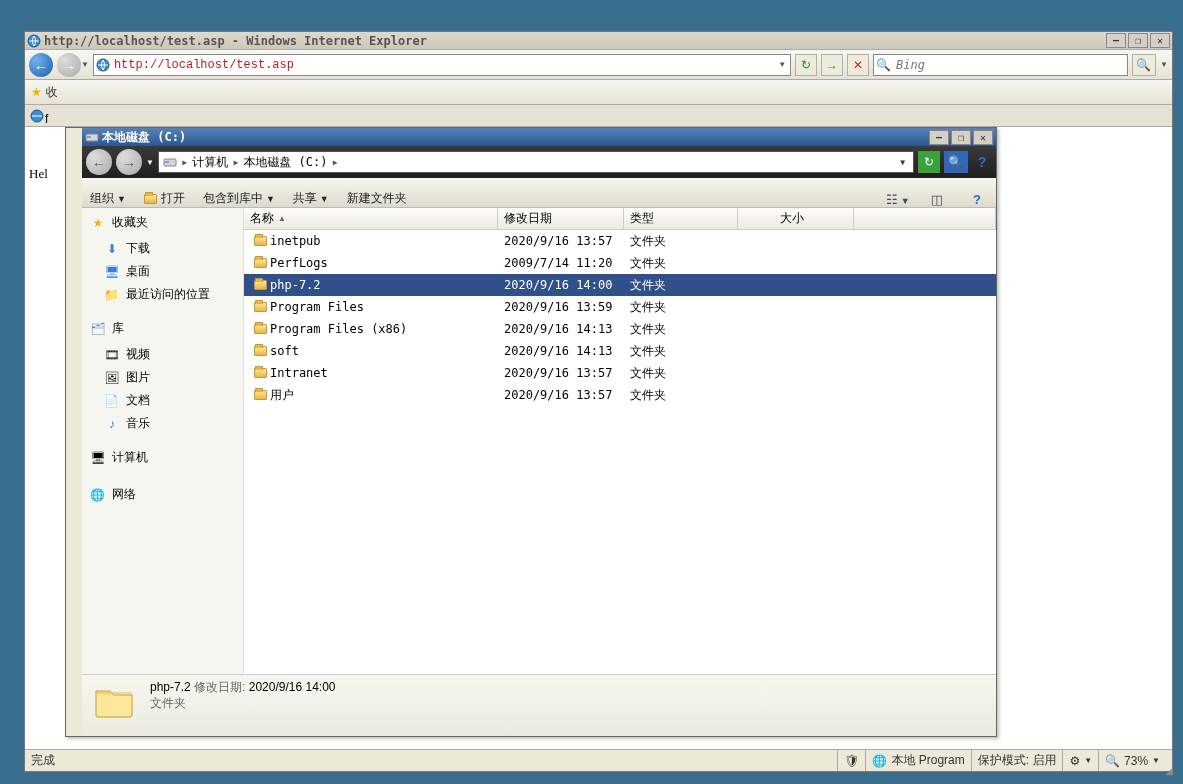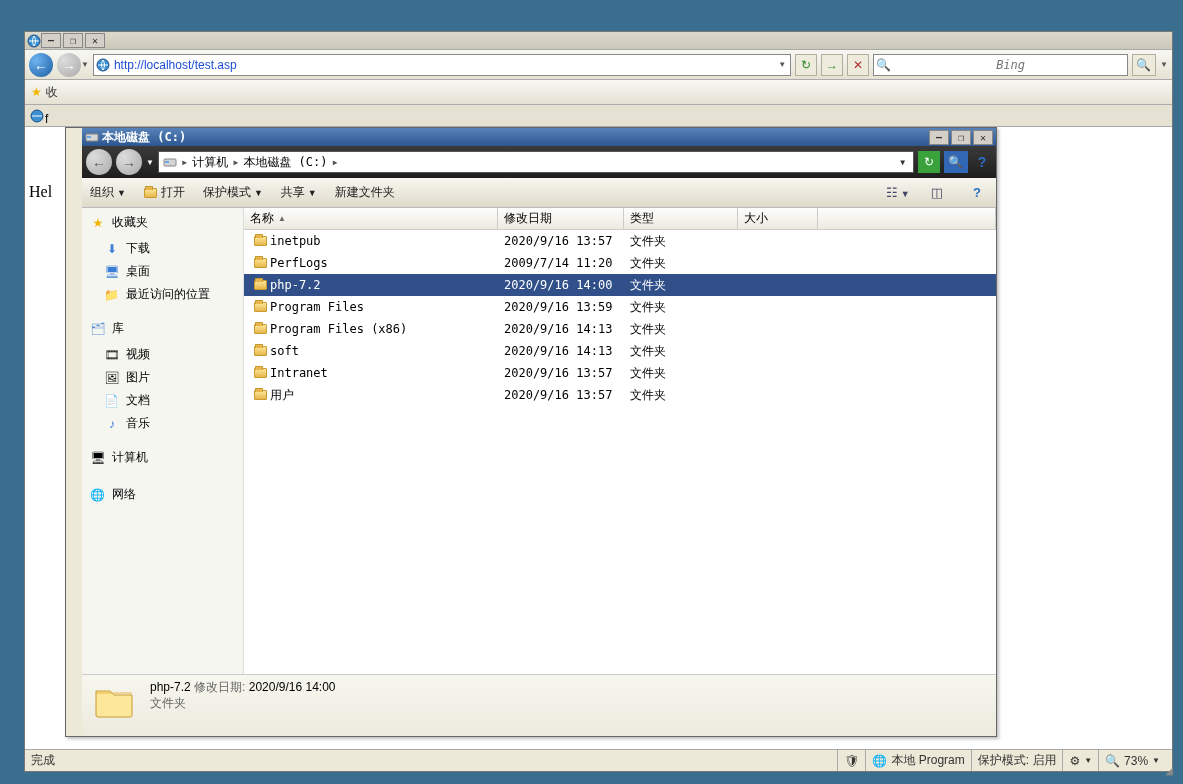--- a/index.html
+++ b/index.html
@@ -56,31 +56,31 @@
     color:white; font-size:14px; font-weight:bold;
   }
   .nav-back { background: radial-gradient(circle at 30% 30%, #6fb3f0, #1a5fa3); }
   .nav-forward { background: radial-gradient(circle at 30% 30%, #ddd, #aaa); }
   .nav-arrow { font-size:8px; margin-left:-4px; color:#555;}
   .addr-box {
     flex:1; display:flex; align-items:center;
     border: 1px solid #888; background:white; height:22px;
   }
   .addr-box .ie-ico { width:18px; display:flex; justify-content:center;}
-  .addr-box .url { flex:1; color:#1d4ed8; font-family:Liberation Sans, sans-serif; padding-left:2px;}
+  .addr-box .url { flex:1; color:#b91c1c; font-family:Liberation Mono, monospace; padding-left:2px;}
   .ie-nav .tb-btn {
     width:22px; height:22px; display:flex; align-items:center; justify-content:center;
     border:1px solid #b0b0a0; background:#eeebdc;
   }
   .search-box {
     width: 255px; display:flex; align-items:center;
     border:1px solid #888; background:white; height:22px;
   }
   .search-box .sicon{ width:20px; text-align:center; color:#888;}
-  .search-box input { border:none; outline:none; flex:1; font-style:italic; color:#888; font-size:12px; font-family:"SimSun",monospace;text-align:center;}
+  .search-box input { border:none; outline:none; flex:1; font-style:italic; color:#888; font-size:12px; font-family:"SimSun",monospace;}
   .search-go { width:24px; height:22px; display:flex; align-items:center; justify-content:center; background:#eeebdc; border:1px solid #b0b0a0;}
   
   .ie-fav {
     height: 25px;
     display:flex; align-items:center; padding-left:6px;
     border-bottom: 1px solid #aaa;
     background: linear-gradient(#f7f7f3,#e6e2d3);
     color:#333;
   }
   
@@ -91,21 +91,21 @@
     display:flex; align-items:end; padding-left:4px;
   }
   .ie-tab-small { width:16px; display:flex; justify-content:center; padding-bottom:3px;}
   
   .ie-page {
     flex:1;
     background: white;
     position: relative;
     overflow:hidden;
   }
-  .hello { position:absolute; left:4px; top:56px; font-size:16px; font-family:"Times New Roman",serif;}
+  .hello { position:absolute; left:4px; top:39px; font-size:13px; font-family:"Times New Roman",serif;}
 
   
   .exp-window {
     position: absolute;
     left: 40px; top: 0px;
     width: 932px; height: 610px;
     background: #ece9d8;
     border: 1px solid #666;
     display:flex; flex-direction:column;
     box-shadow: 2px 2px 3px rgba(0,0,0,.25);
@@ -141,21 +141,21 @@
     width:220px; height:22px; background:white; display:flex; align-items:center; padding:0 4px; border:1px solid #555;
   }
   .exp-search input { border:none; outline:none; flex:1; color:#888; font-size:12px; font-family:"SimSun",monospace;}
   .exp-go { width:24px;height:22px; background:#3267b6; display:flex;align-items:center;justify-content:center; color:white;}
   .exp-help { width:20px; text-align:center; color:#2a6fc7; font-weight:bold; font-size:14px;}
 
   .exp-toolbar {
     height:30px;
     background: linear-gradient(#f7f7ef,#dedacb);
     border-bottom:1px solid #bbb;
-    display:flex; align-items:center; padding:0 8px; gap:18px;
+    display:flex; align-items:flex-end; padding:0 8px; gap:18px;
     color:#222;
   }
   .exp-toolbar .dd-s { font-size:9px; margin-left:3px;}
   .exp-toolbar .spacer{flex:1;}
   .tb-icon { width:22px; text-align:center; color:#446; font-size:13px;}
 
   .exp-body { flex:1; display:flex; background:white;}
   .sidebar {
     width: 162px;
     background: #f6f6f0;
@@ -166,21 +166,21 @@
   .side-group-head .icon, .side-item .icon { width:16px; margin-right:6px; display:flex;justify-content:center;}
   .side-item { display:flex; align-items:center; padding:3px 8px 3px 22px; font-size:12px;}
   .side-sep{ height:8px;}
 
   .filepane { flex:1; display:flex; flex-direction:column;}
   .columns { display:flex; border-bottom:1px solid #ccc; background:linear-gradient(#fdfdfc,#eceade); height:22px;}
   .col { border-right:1px solid #ccc; padding:3px 6px; font-size:12px; display:flex; align-items:center; gap:4px;}
   .col-name{ width:254px;}
   .col-date{ width:126px;}
   .col-type{ width:114px;}
-  .col-size{ width:80px;}
+  .col-size{ width:80px;margin-left:36px;}
   .col-rest{ flex:1;}
   .sort-arrow{ font-size:8px; color:#666;}
 
   .rows { flex:1; overflow:auto;}
   .row { display:flex; align-items:center; height:22px; padding-left:6px; font-family:"SimSun","Consolas",monospace; font-size:12px;}
   .row.selected { background:#31508a; color:white;}
   .row .ficon{ width:20px; display:flex; justify-content:center;}
   .row .n{ width:234px;}
   .row .d{ width:126px;}
   .row .t{ width:114px;}
@@ -225,20 +225,21 @@
 <body>
 
 <div class="ie-window">
   <div class="ie-titlebar">
     <span>
       <svg width="14" height="14">
           <circle cx="7" cy="7" r="6" fill="#3b8fd1" stroke="#1c4f86"></circle>
           <path d="M2 7h10M7 2c2 3 2 7 0 10M7 2c-2 3-2 7 0 10" stroke="#fff" fill="none" stroke-width="1"></path>
         </svg>
     </span>
+    <span class="title mono">http://localhost/test.asp - Windows Internet Explorer</span>
     <div class="win-btns">
       <div class="win-btn">—</div>
       <div class="win-btn">❐</div>
       <div class="win-btn">✕</div>
     </div>
   </div>
 
   <div class="ie-nav">
     <div class="nav-circle nav-back">←</div>
     <div class="nav-circle nav-forward">→</div>
@@ -320,21 +321,21 @@
         <div class="exp-go">🔍</div>
         <div class="exp-help">?</div>
       </div>
 
       <div class="exp-toolbar">
         <span><span>组织</span><span class="dd-s">▼</span></span>
         <span style="display:flex;align-items:center;gap:4px;">
             <span class="folder"></span>
             <span>打开</span>
           </span>
-        <span><span>保护模式</span><span class="dd-s">▼</span></span>
+        <span><span>包含到库中</span><span class="dd-s">▼</span></span>
         <span><span>共享</span><span class="dd-s">▼</span></span>
         <span>新建文件夹</span>
         <span class="spacer"></span>
         <span class="tb-icon">☷<span class="dd-s">▼</span></span>
         <span class="tb-icon">◫</span>
         <span class="tb-icon" style="color:#2a6fc7;font-weight:bold;">?</span>
       </div>
 
       <div class="exp-body">
         <div class="sidebar">

